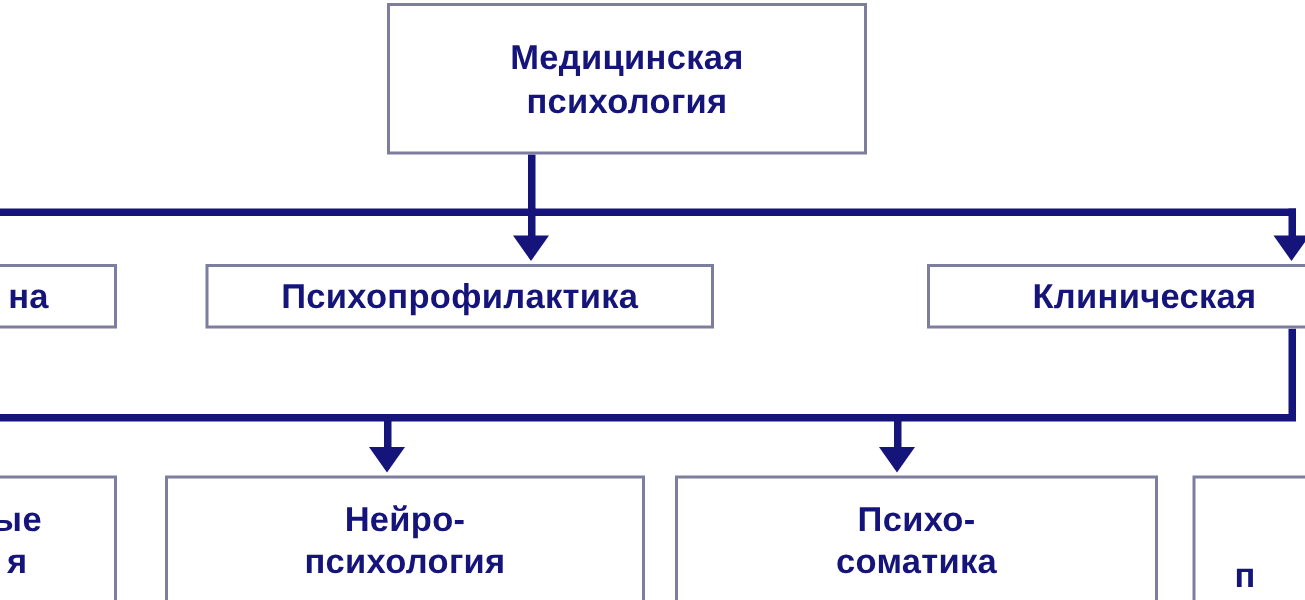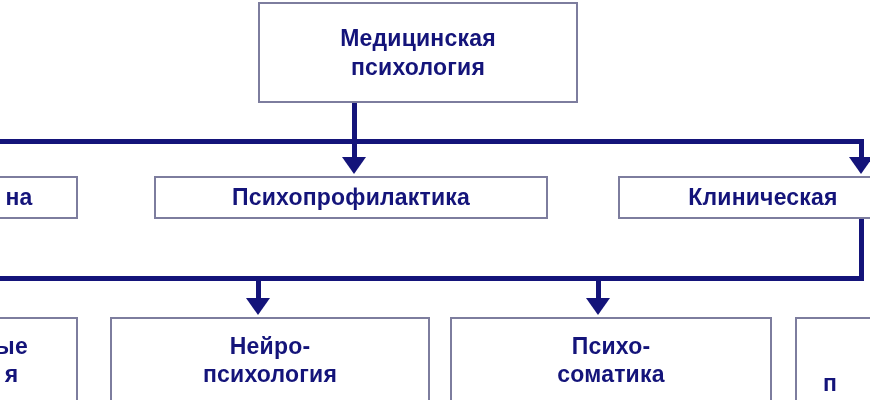--- a/index.html
+++ b/index.html
@@ -69,21 +69,21 @@
   <div class="vline" style="left:352px; top:139px; height:20px;"></div>
   <div class="arrowhead" style="left:342px; top:157px;"></div>
 
   <div class="vline" style="left:859px; top:139px; height:20px;"></div>
   <div class="arrowhead" style="left:849px; top:157px;"></div>
 
   <div class="node" style="left:-40px; top:176px; width:118px; height:43px;">
     <span class="label">на</span>
   </div>
 
-  <div class="node" style="left:154px; top:176px; width:394px; height:43px;">
+  <div class="node" style="left:137px; top:176px; width:339px; height:43px;">
     <span class="label">Психопрофилактика</span>
   </div>
 
   <div class="node" style="left:618px; top:176px; width:290px; height:43px;">
     <span class="label">Клиническая</span>
   </div>
 
   <div class="vline" style="left:859px; top:219px; height:60px;"></div>
 
   <div class="hline" style="left:-6px; top:276px; width:870px;"></div>

